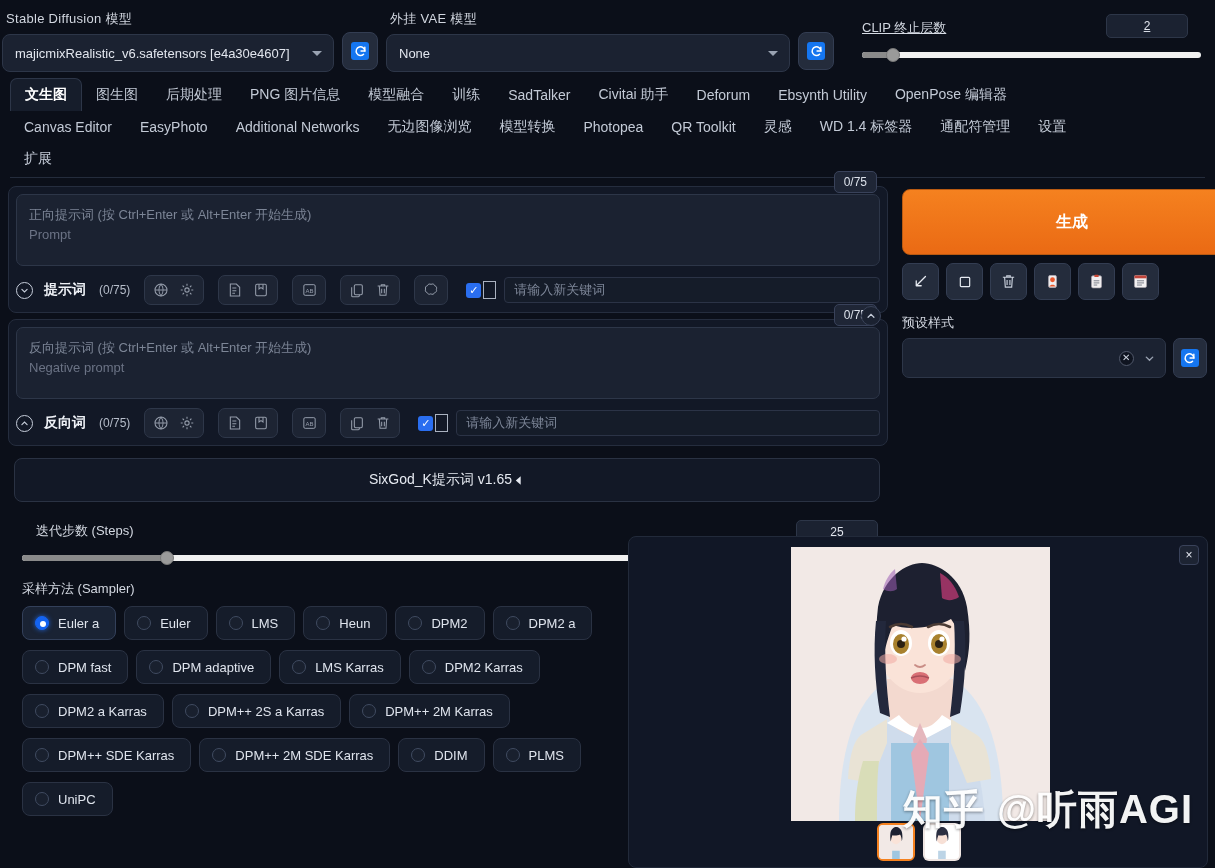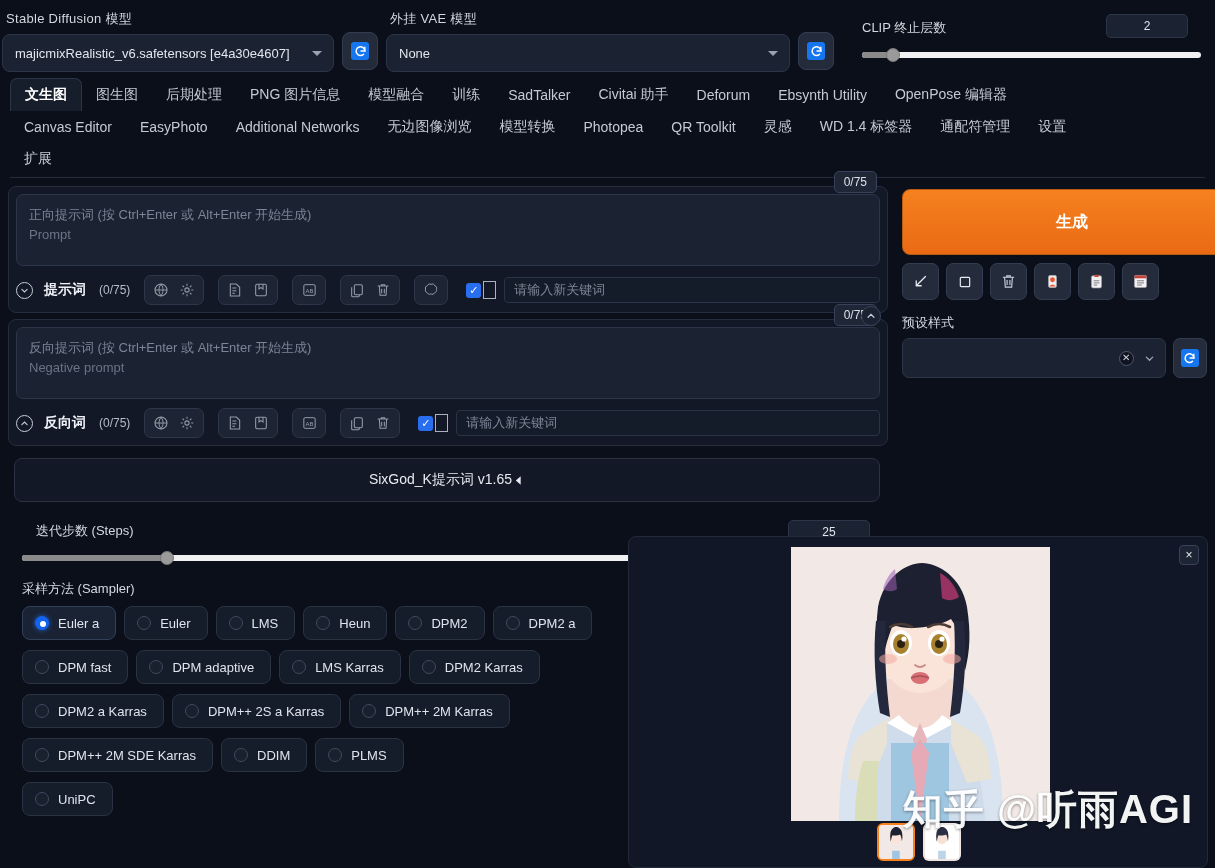--- a/index.html
+++ b/index.html
@@ -38,21 +38,21 @@
   .vae-dd { width: 404px; }
   .refresh-btn {
     width: 36px; height: 38px; margin-top: 22px;
     border-radius: 8px; background: #242c3c; border: 1px solid #333d52;
     display: flex; align-items: center; justify-content: center;
   }
   .refresh-ic { width: 18px; height: 18px; border-radius: 3px; background: #1576f0;
     display:flex; align-items:center; justify-content:center; }
   .refresh-ic svg { display:block; }
 
-  .clip-wrap { flex: 1; padding-left: 20px; padding-right: 6px; }
+  .clip-wrap { flex: 1; padding-left: 20px; padding-right: 6px; text-decoration: underline; }
   .clip-head { display:flex; align-items:flex-start; justify-content:space-between; }
   .clip-label { font-size: 13px; color: #d2d7e0; margin-top: 9px; }
   .num-box {
     width: 82px; height: 24px; border-radius: 5px;
     background: #1b2231; border: 1px solid #2d3648;
     color: #e2e6ee; font-size: 12px;
     display: flex; align-items: center; justify-content: center;
     margin-top: 4px; margin-right: 13px;
   }
   .slider { position: relative; height: 16px; margin-top: 9px; }
@@ -512,21 +512,21 @@
         <span>SixGod_K提示词 v1.65</span>
         <span>
           <svg width="13" height="13" viewBox="0 0 24 24" fill="#e6eaf1">
               <path d="M16 4L7 12l9 8z"></path>
             </svg>
         </span>
       </div>
 
       <div class="steps-row">
         <div class="steps-label">迭代步数 (Steps)</div>
-        <div class="num-box" style="margin-top:8px;margin-right:8px;">25</div>
+        <div class="num-box" style="margin-top:8px;margin-right:0;">25</div>
       </div>
       <div class="slider steps-slider">
         <div class="track"></div>
         <div class="fill" id="steps-fill" style="width: 17%;"></div>
         <div class="thumb" id="steps-thumb" style="left: 17%;"></div>
       </div>
 
       <div class="samp-title">采样方法 (Sampler)</div>
       <div class="radio-rows" id="sampler-rows">
           <div class="radio-row">
@@ -581,20 +581,24 @@
             <div class="radio">
               <span class="dot"></span>
               <span>DPM++ 2S a Karras</span>
             </div>
             <div class="radio">
               <span class="dot"></span>
               <span>DPM++ 2M Karras</span>
             </div>
           </div>
           <div class="radio-row">
+            <div class="radio">
+              <span class="dot"></span>
+              <span>DPM++ SDE Karras</span>
+            </div>
             <div class="radio">
               <span class="dot"></span>
               <span>DPM++ 2M SDE Karras</span>
             </div>
             <div class="radio">
               <span class="dot"></span>
               <span>DDIM</span>
             </div>
             <div class="radio">
               <span class="dot"></span>

